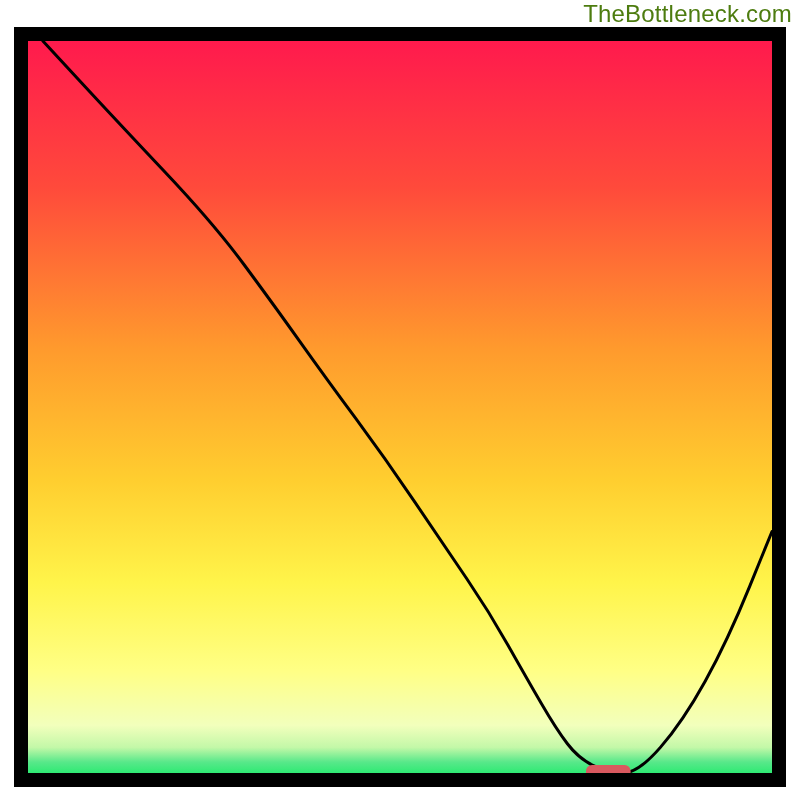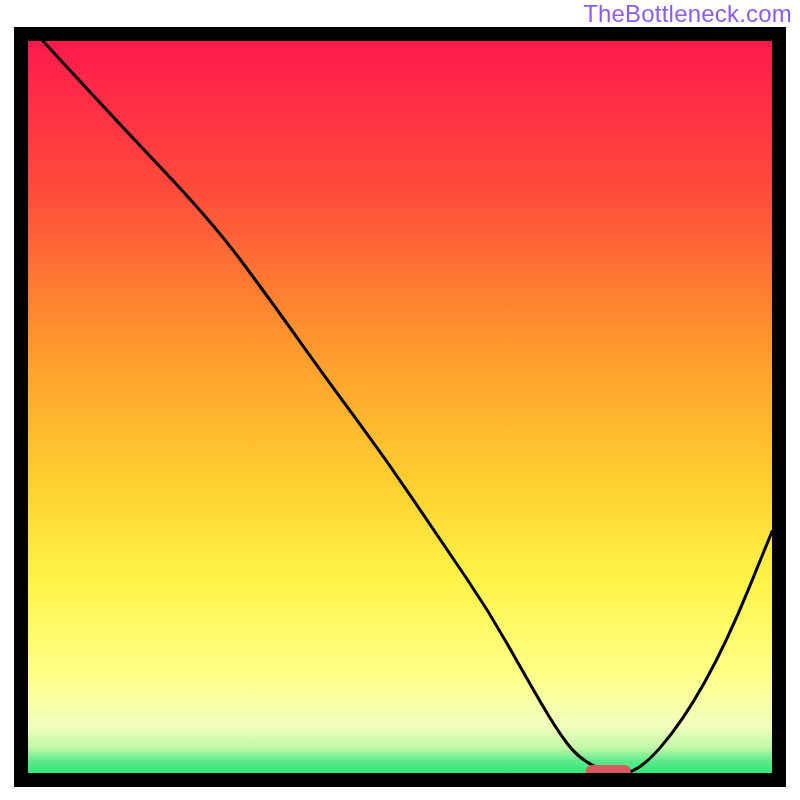--- a/index.html
+++ b/index.html
@@ -12,21 +12,21 @@
   }
   .stage {
     position: relative;
     width: 800px;
     height: 800px;
   }
   .watermark {
     position: absolute;
     top: 0;
     right: 8px;
-    color: #8b5cf6;
+    color: #4d7c0f;
     font-size: 24px;
     font-weight: 400;
     letter-spacing: 0.2px;
     line-height: 28px;
     user-select: none;
   }
   .frame {
     position: absolute;
     box-sizing: border-box;
     top: 27px;

